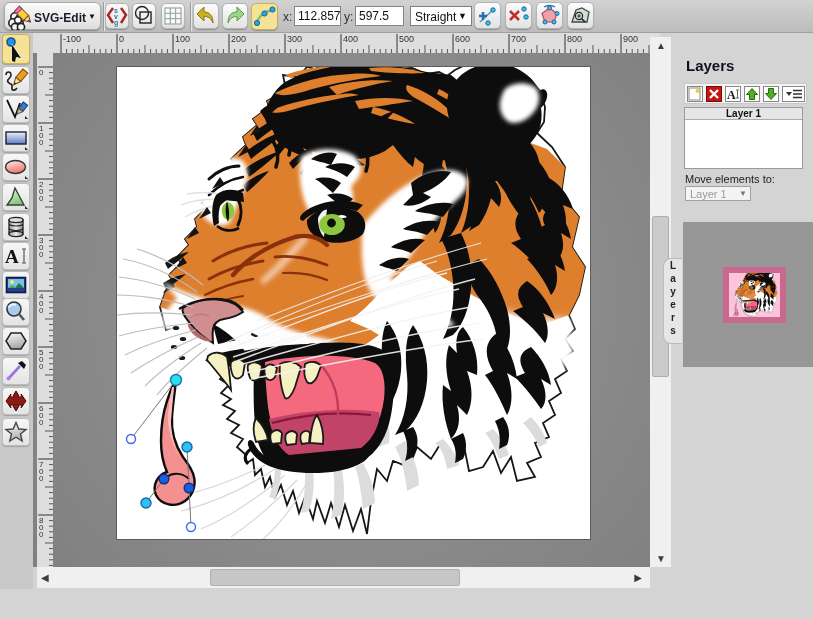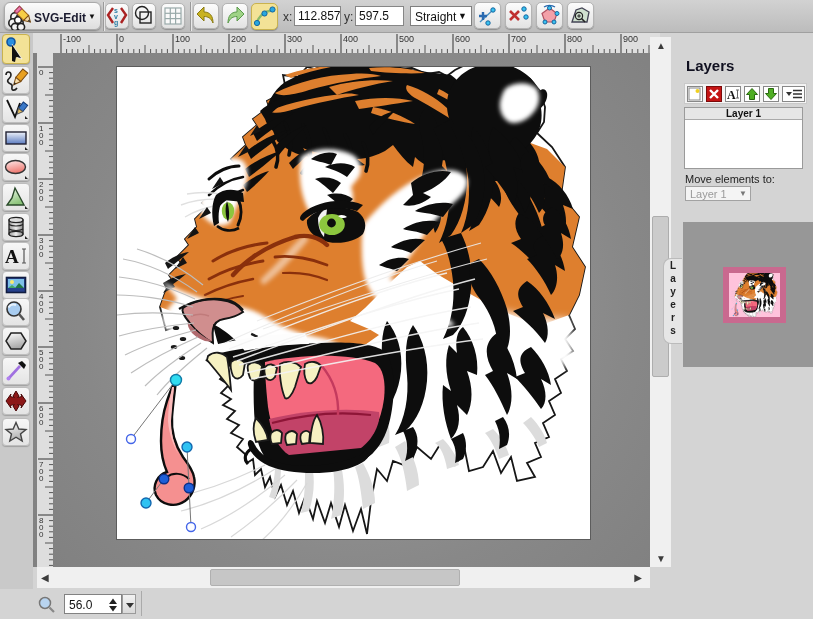--- a/index.html
+++ b/index.html
@@ -876,39 +876,20 @@
     <span class="arr" style="left:6px; top:3px;">▲</span>
     <div class="thumb"></div>
     <span class="arr" style="left:6px; bottom:3px;">▼</span>
   </div>
   <div id="hsb">
     <span class="arr" style="left:4px; top:5px;">◀</span>
     <div class="thumb"></div>
     <span class="arr" style="right:8px; top:5px;">▶</span>
   </div>
 
-  <div id="bottombar">
-    <svg width="20" height="20" style="position:absolute;left:37px;top:7px;">
-      <circle cx="8" cy="8" r="5.5" fill="#b8d4f0" stroke="#777" stroke-width="1.5"></circle>
-      <line x1="12.5" y1="12.5" x2="17" y2="17" stroke="#888" stroke-width="2.2"></line>
-    </svg>
-    <div id="zoomBox">
-        <span class="v">56.0</span>
-      <svg width="10" height="14" style="position:absolute;right:3px;top:3px;">
-        <path d="M5,0.5 L9,6 L1,6 Z" fill="#222"></path>
-        <path d="M5,13.5 L9,8 L1,8 Z" fill="#222"></path>
-      </svg>
-    </div>
-    <div id="zoomDrop">
-        <svg width="12" height="18" style="position:absolute;left:1px;top:1px;">
-      <path d="M2,7 L10,7 L6,12 Z" fill="#333"></path>
-        </svg>
-    </div>
-    <div style="position:absolute;left:141px;top:3px;width:1px;height:25px;background:#aaa;"></div>
-  </div>
 
   <div id="rightpanel">
     <h3>Layers</h3>
     <div id="layerBtns">
       <div class="lbtn" style="left:2px;">
         <svg width="14" height="14" style="position:absolute;left:0;top:0;">
           <rect x="1" y="1" width="11" height="12" fill="#fff" stroke="#888"></rect>
           <circle cx="9.5" cy="4" r="2" fill="#f0d020"></circle>
         </svg>
       </div>

